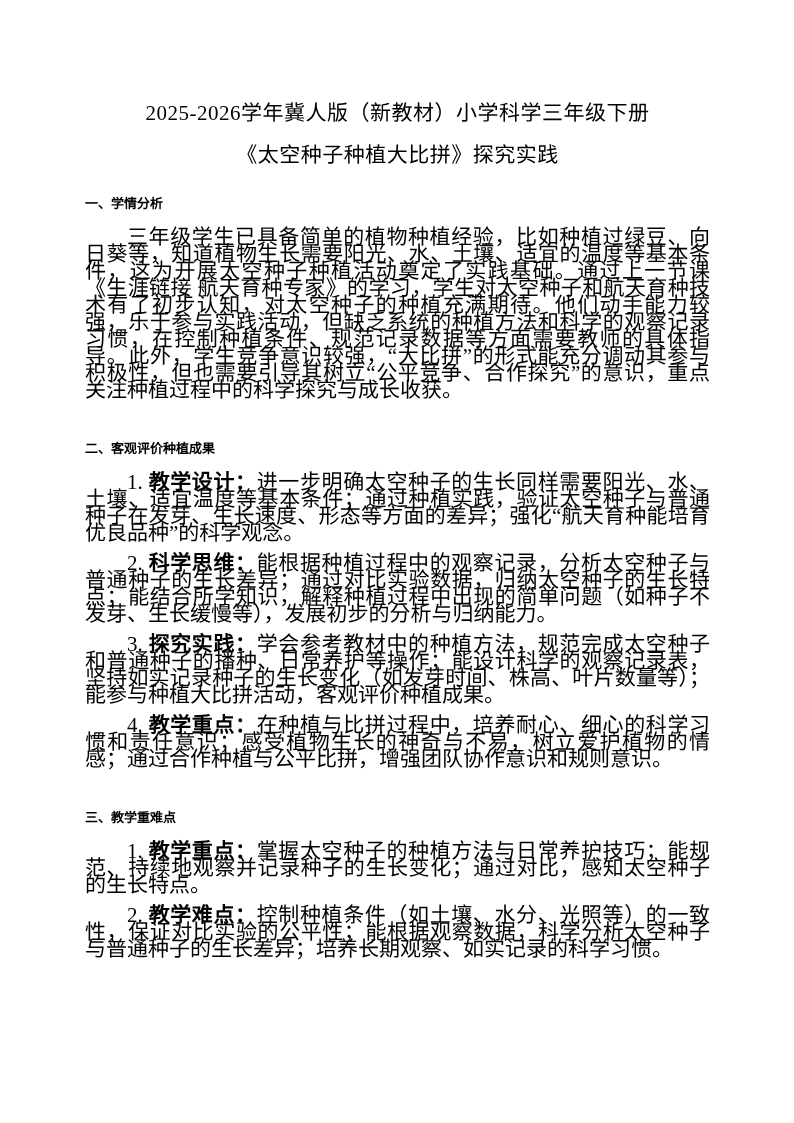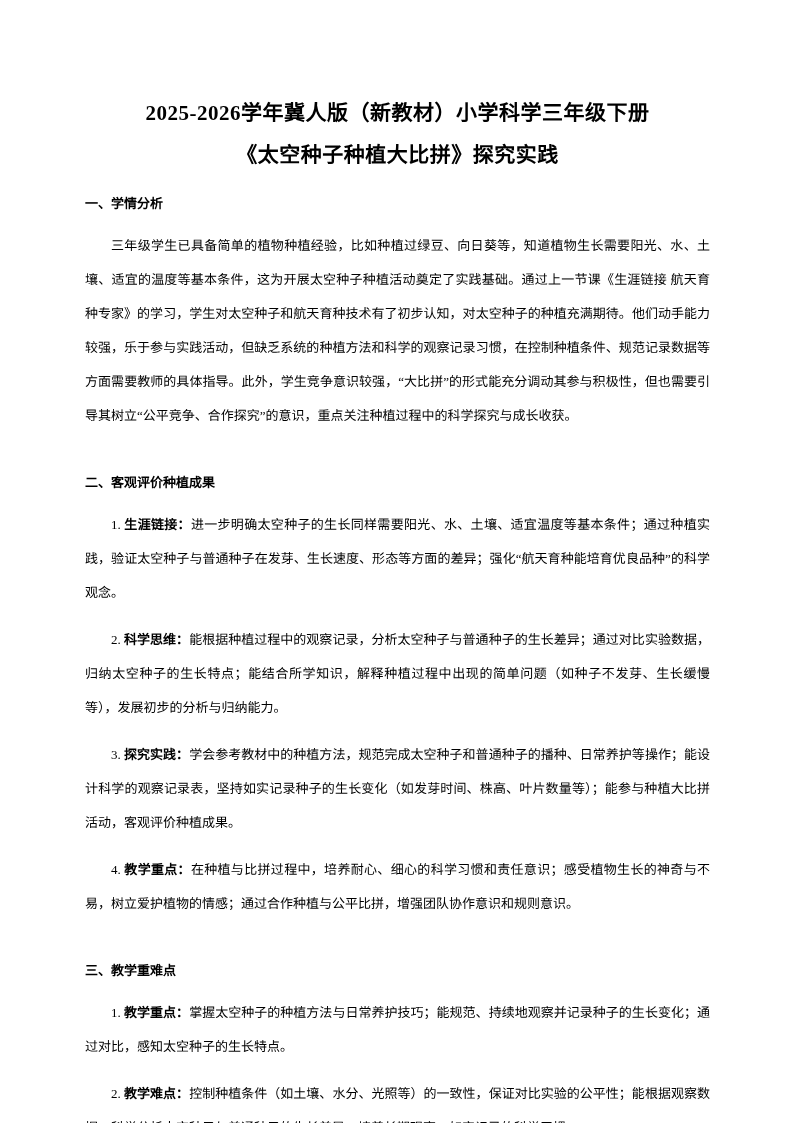--- a/index.html
+++ b/index.html
@@ -14,37 +14,37 @@
     width: 794px;
     height: 1123px;
     margin: 0 auto;
     background: #ffffff;
     box-sizing: border-box;
     padding: 92px 84px 40px 85px;
     overflow: hidden;
   }
   .doc-title {
     text-align: center;
-    font-weight: bold;
+    font-weight: normal;
     font-size: 21px;
     line-height: 42px;
     letter-spacing: 0.5px;
   }
   .section-heading {
     font-size: 13px;
     font-weight: bold;
     line-height: 28px;
     margin: 14px 0 11px 0;
   }
   .section-heading.gap-large {
     margin-top: 36px;
   }
   .body-par {
-    font-size: 13px;
-    line-height: 34px;
+    font-size: 21px;
+    line-height: 17px;
     text-align: justify;
     text-indent: 2em;
     margin: 0 0 13px 0;
     word-break: break-all;
   }
   .item-label {
     font-weight: bold;
   }
 </style>
 </head>
@@ -55,21 +55,21 @@
   <div class="doc-title">
     <div>2025-2026学年冀人版（新教材）小学科学三年级下册</div>
     <div>《太空种子种植大比拼》探究实践</div>
   </div>
 
   <div class="section-heading">一、学情分析</div>
   <p class="body-par">三年级学生已具备简单的植物种植经验，比如种植过绿豆、向日葵等，知道植物生长需要阳光、水、土壤、适宜的温度等基本条件，这为开展太空种子种植活动奠定了实践基础。通过上一节课《生涯链接 航天育种专家》的学习，学生对太空种子和航天育种技术有了初步认知，对太空种子的种植充满期待。他们动手能力较强，乐于参与实践活动，但缺乏系统的种植方法和科学的观察记录习惯，在控制种植条件、规范记录数据等方面需要教师的具体指导。此外，学生竞争意识较强，“大比拼”的形式能充分调动其参与积极性，但也需要引导其树立“公平竞争、合作探究”的意识，重点关注种植过程中的科学探究与成长收获。</p>
 
   <div class="section-heading gap-large">二、客观评价种植成果</div>
 
-  <p class="body-par"><span>1. </span><span class="item-label">生涯链接：</span><span>进一步明确太空种子的生长同样需要阳光、水、土壤、适宜温度等基本条件；通过种植实践，验证太空种子与普通种子在发芽、生长速度、形态等方面的差异；强化“航天育种能培育优良品种”的科学观念。</span></p>
+  <p class="body-par"><span>1. </span><span class="item-label">教学设计：</span><span>进一步明确太空种子的生长同样需要阳光、水、土壤、适宜温度等基本条件；通过种植实践，验证太空种子与普通种子在发芽、生长速度、形态等方面的差异；强化“航天育种能培育优良品种”的科学观念。</span></p>
 
   <p class="body-par"><span>2. </span><span class="item-label">科学思维：</span><span>能根据种植过程中的观察记录，分析太空种子与普通种子的生长差异；通过对比实验数据，归纳太空种子的生长特点；能结合所学知识，解释种植过程中出现的简单问题（如种子不发芽、生长缓慢等），发展初步的分析与归纳能力。</span></p>
 
   <p class="body-par"><span>3. </span><span class="item-label">探究实践：</span><span>学会参考教材中的种植方法，规范完成太空种子和普通种子的播种、日常养护等操作；能设计科学的观察记录表，坚持如实记录种子的生长变化（如发芽时间、株高、叶片数量等）；能参与种植大比拼活动，客观评价种植成果。</span></p>
 
   <p class="body-par"><span>4. </span><span class="item-label">教学重点：</span><span>在种植与比拼过程中，培养耐心、细心的科学习惯和责任意识；感受植物生长的神奇与不易，树立爱护植物的情感；通过合作种植与公平比拼，增强团队协作意识和规则意识。</span></p>
 
   <div class="section-heading gap-large">三、教学重难点</div>
 
   <p class="body-par"><span>1. </span><span class="item-label">教学重点：</span><span>掌握太空种子的种植方法与日常养护技巧；能规范、持续地观察并记录种子的生长变化；通过对比，感知太空种子的生长特点。</span></p>

